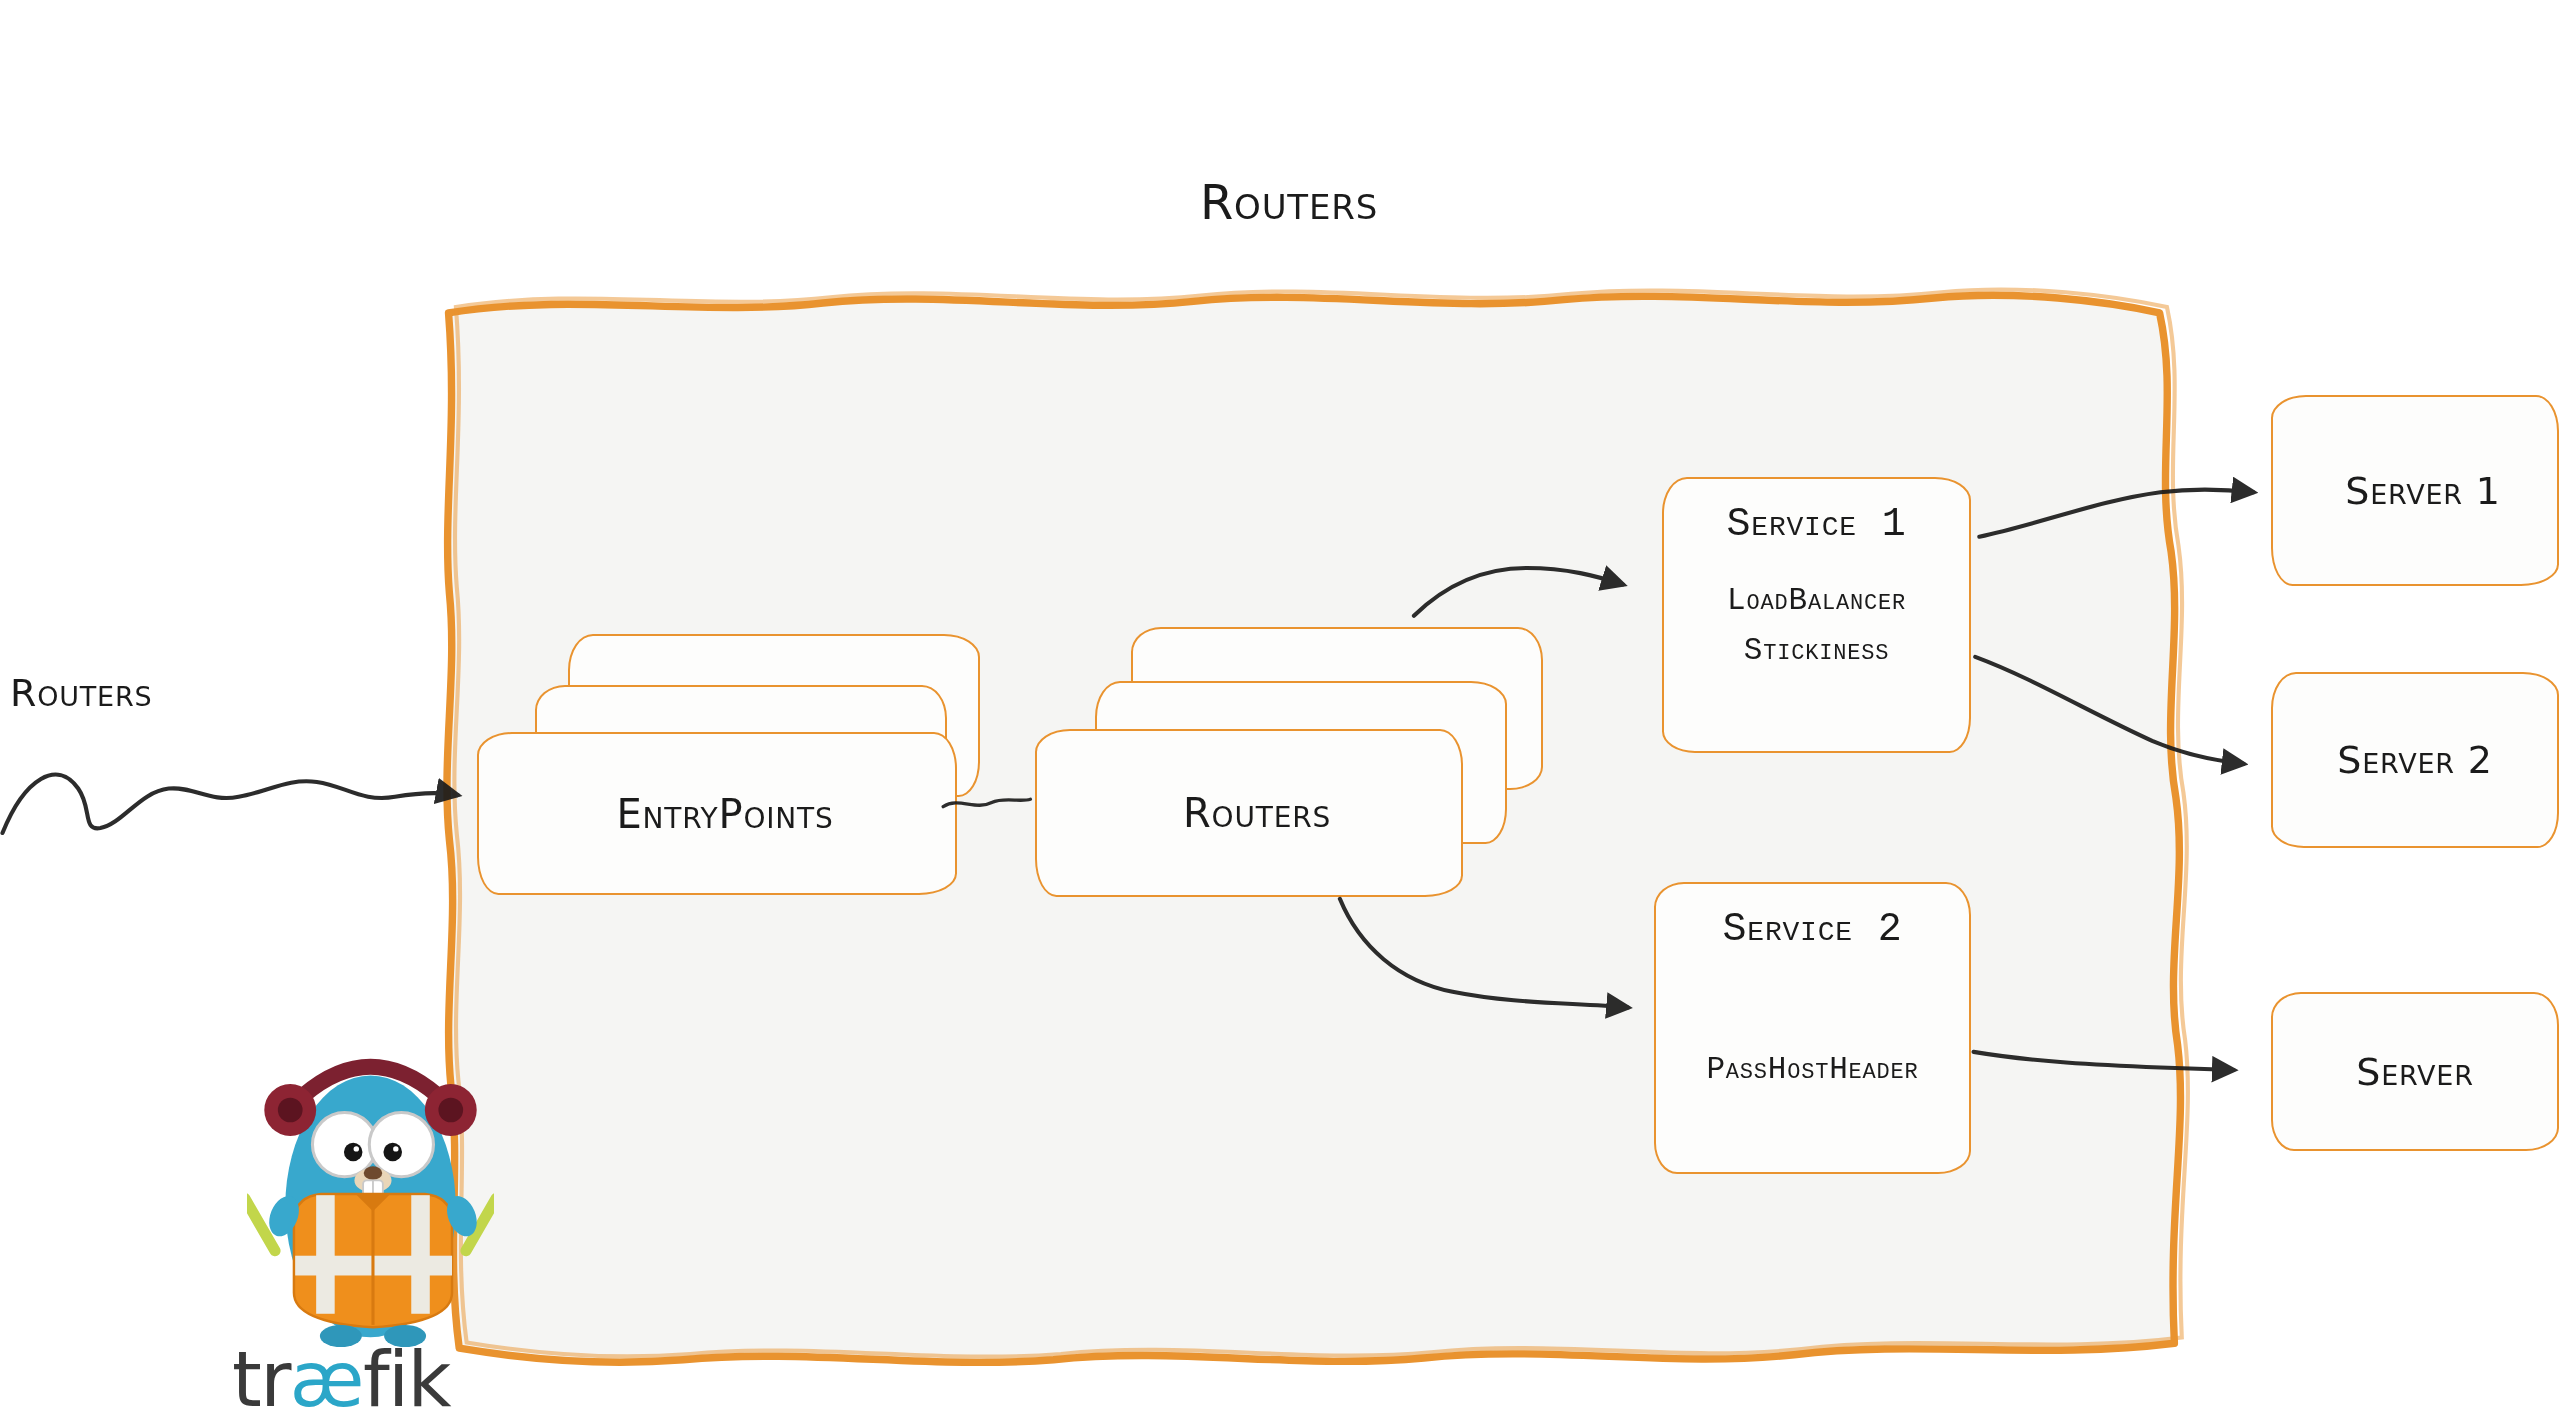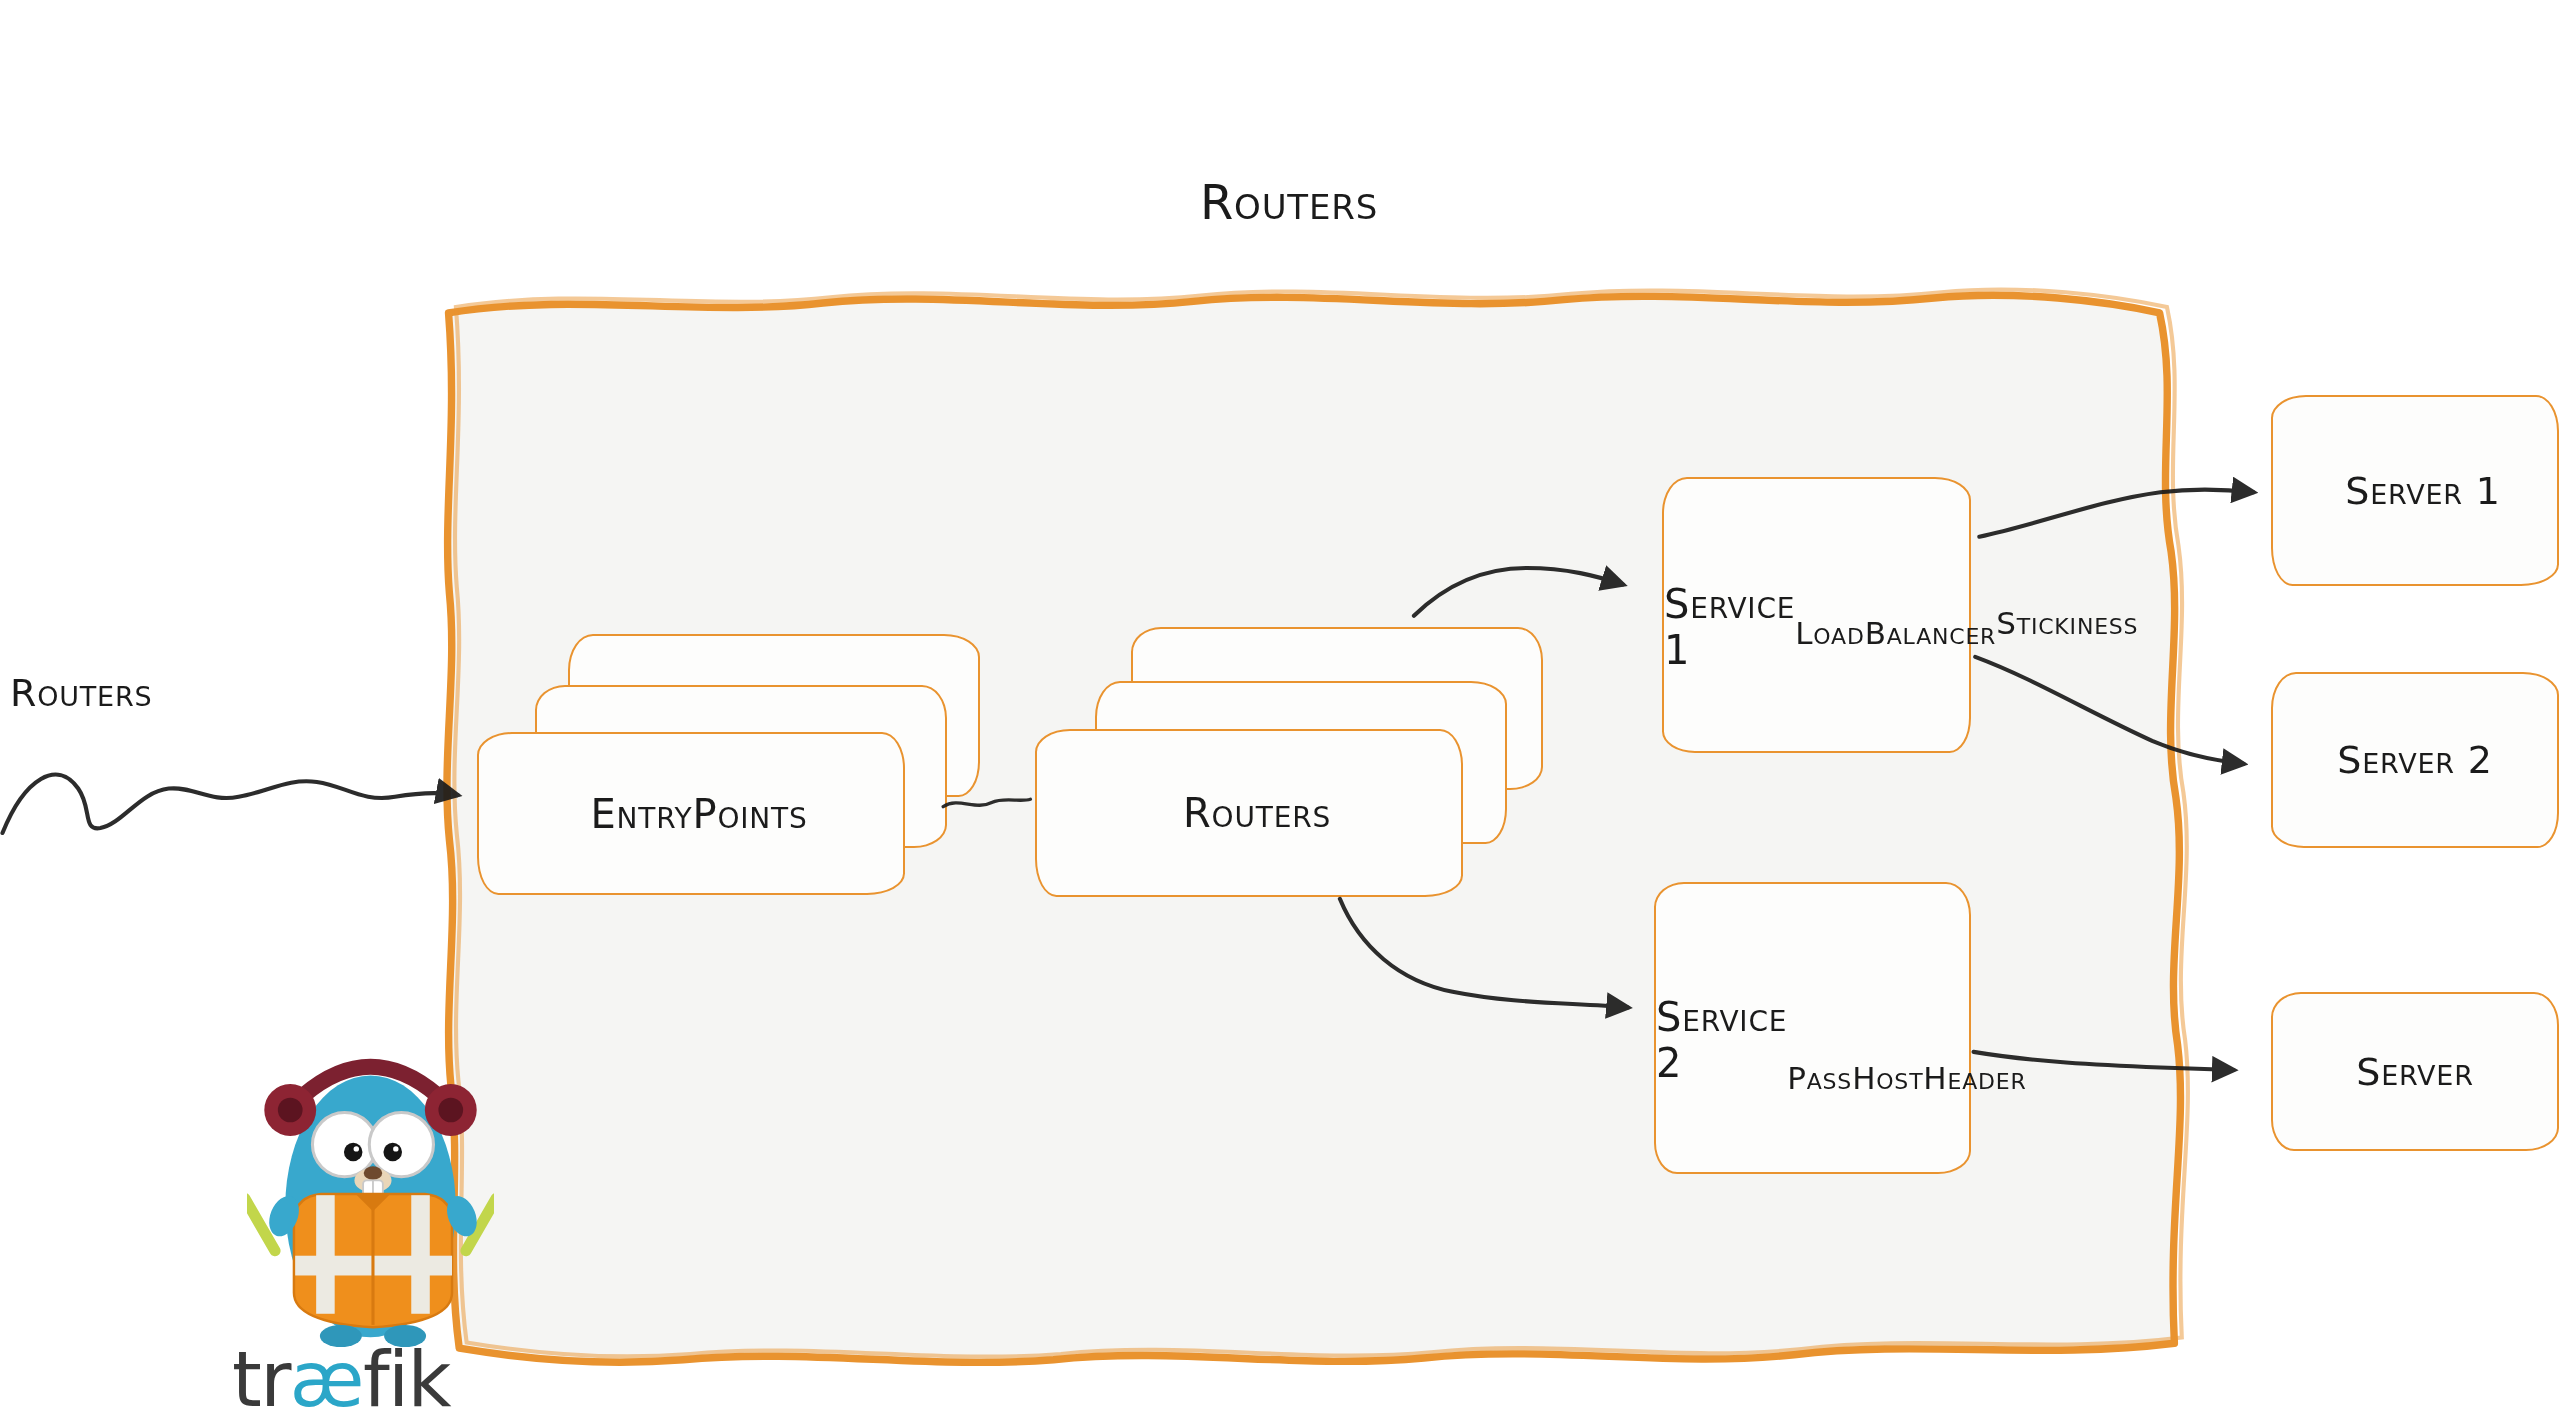--- a/index.html
+++ b/index.html
@@ -39,21 +39,21 @@
   }
   .r1 { border-radius: 35px 23px 38px 21.4px / 23px 36px 21.4px 38px; padding-left: 16px; }
   .r2 { border-radius: 25px 36px 21.4px 33px / 36px 23px 35px 21.4px; }
   .r3 { border-radius: 30px 25px 33px 23px / 25px 33px 23px 31px; }
 
   .stack-back { background: #fdfdfc; }
 
   .node-label { font-size: 40px; }
 
   .service-card {
-    flex-direction: row; align-items: center; justify-content: flex-start;
+    flex-direction: column; align-items: center; justify-content: flex-start; font-family: Liberation Mono, monospace;
   }
   .service-title { font-size: 40px; margin-top: 23px; }
   .service-line { font-size: 31px; }
   .sv1-line1 { margin-top: 36px; }
   .sv1-line2 { margin-top: 15px; }
   .sv2-line1 { margin-top: 100px; }
 
   .server-label { font-size: 38px; }
 
   .arrow-path {
@@ -99,21 +99,21 @@
     <use href="#panelPath" fill="#f5f5f3" stroke="#e9932f" stroke-width="9" stroke-linejoin="round"></use>
     <use href="#panelPath" fill="none" stroke="#e9932f" stroke-width="5" opacity="0.5" transform="translate(9,-7)"></use>
   </svg>
 
   <div class="diagram-title sc">Routers</div>
 
   <div class="requests-label sc">Routers</div>
 
   <div class="card stack-back r2" style="left:568px; top:634px; width:412px; height:163px;"></div>
   <div class="card stack-back r3" style="left:535px; top:685px; width:412px; height:163px;"></div>
-  <div class="card r1" style="left:477px; top:732px; width:428px; height:163px;">
+  <div class="card r1" style="left:477px; top:732px; width:480px; height:163px;">
     <span class="node-label sc">EntryPoints</span>
   </div>
 
   <div class="card stack-back r3" style="left:1131px; top:627px; width:412px; height:163px;"></div>
   <div class="card stack-back r2" style="left:1095px; top:681px; width:412px; height:163px;"></div>
   <div class="card r1" style="left:1035px; top:729px; width:428px; height:168px;">
     <span class="node-label sc">Routers</span>
   </div>
 
   <div class="card service-card r2" style="left:1662px; top:477px; width:309px; height:276px;">

